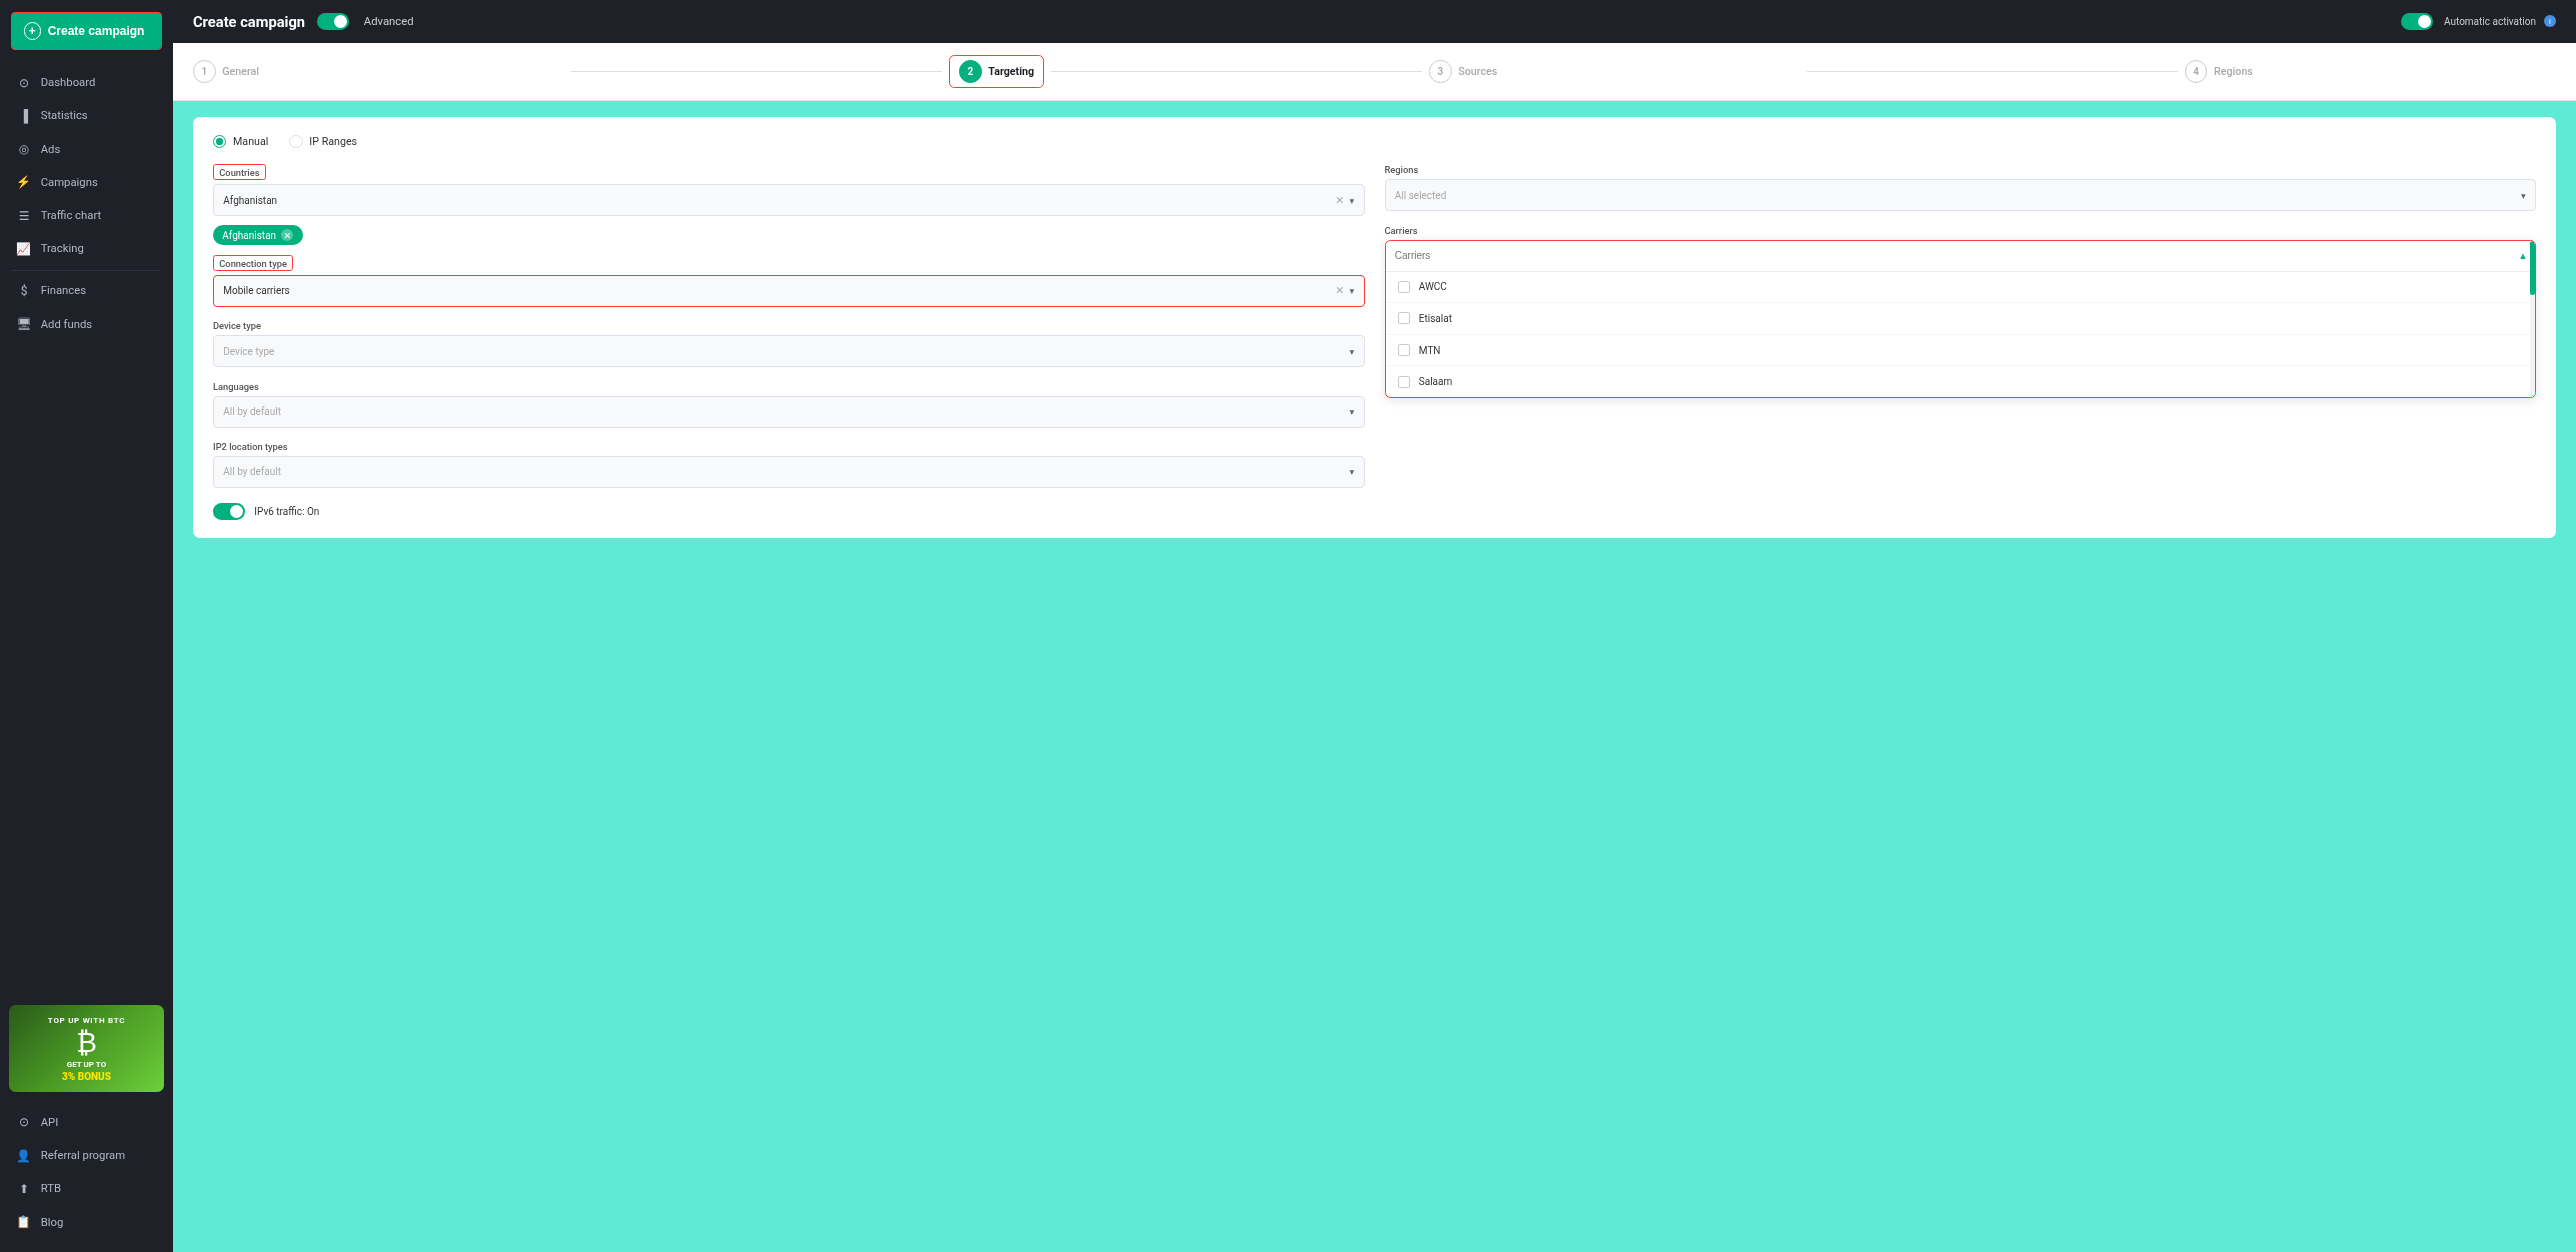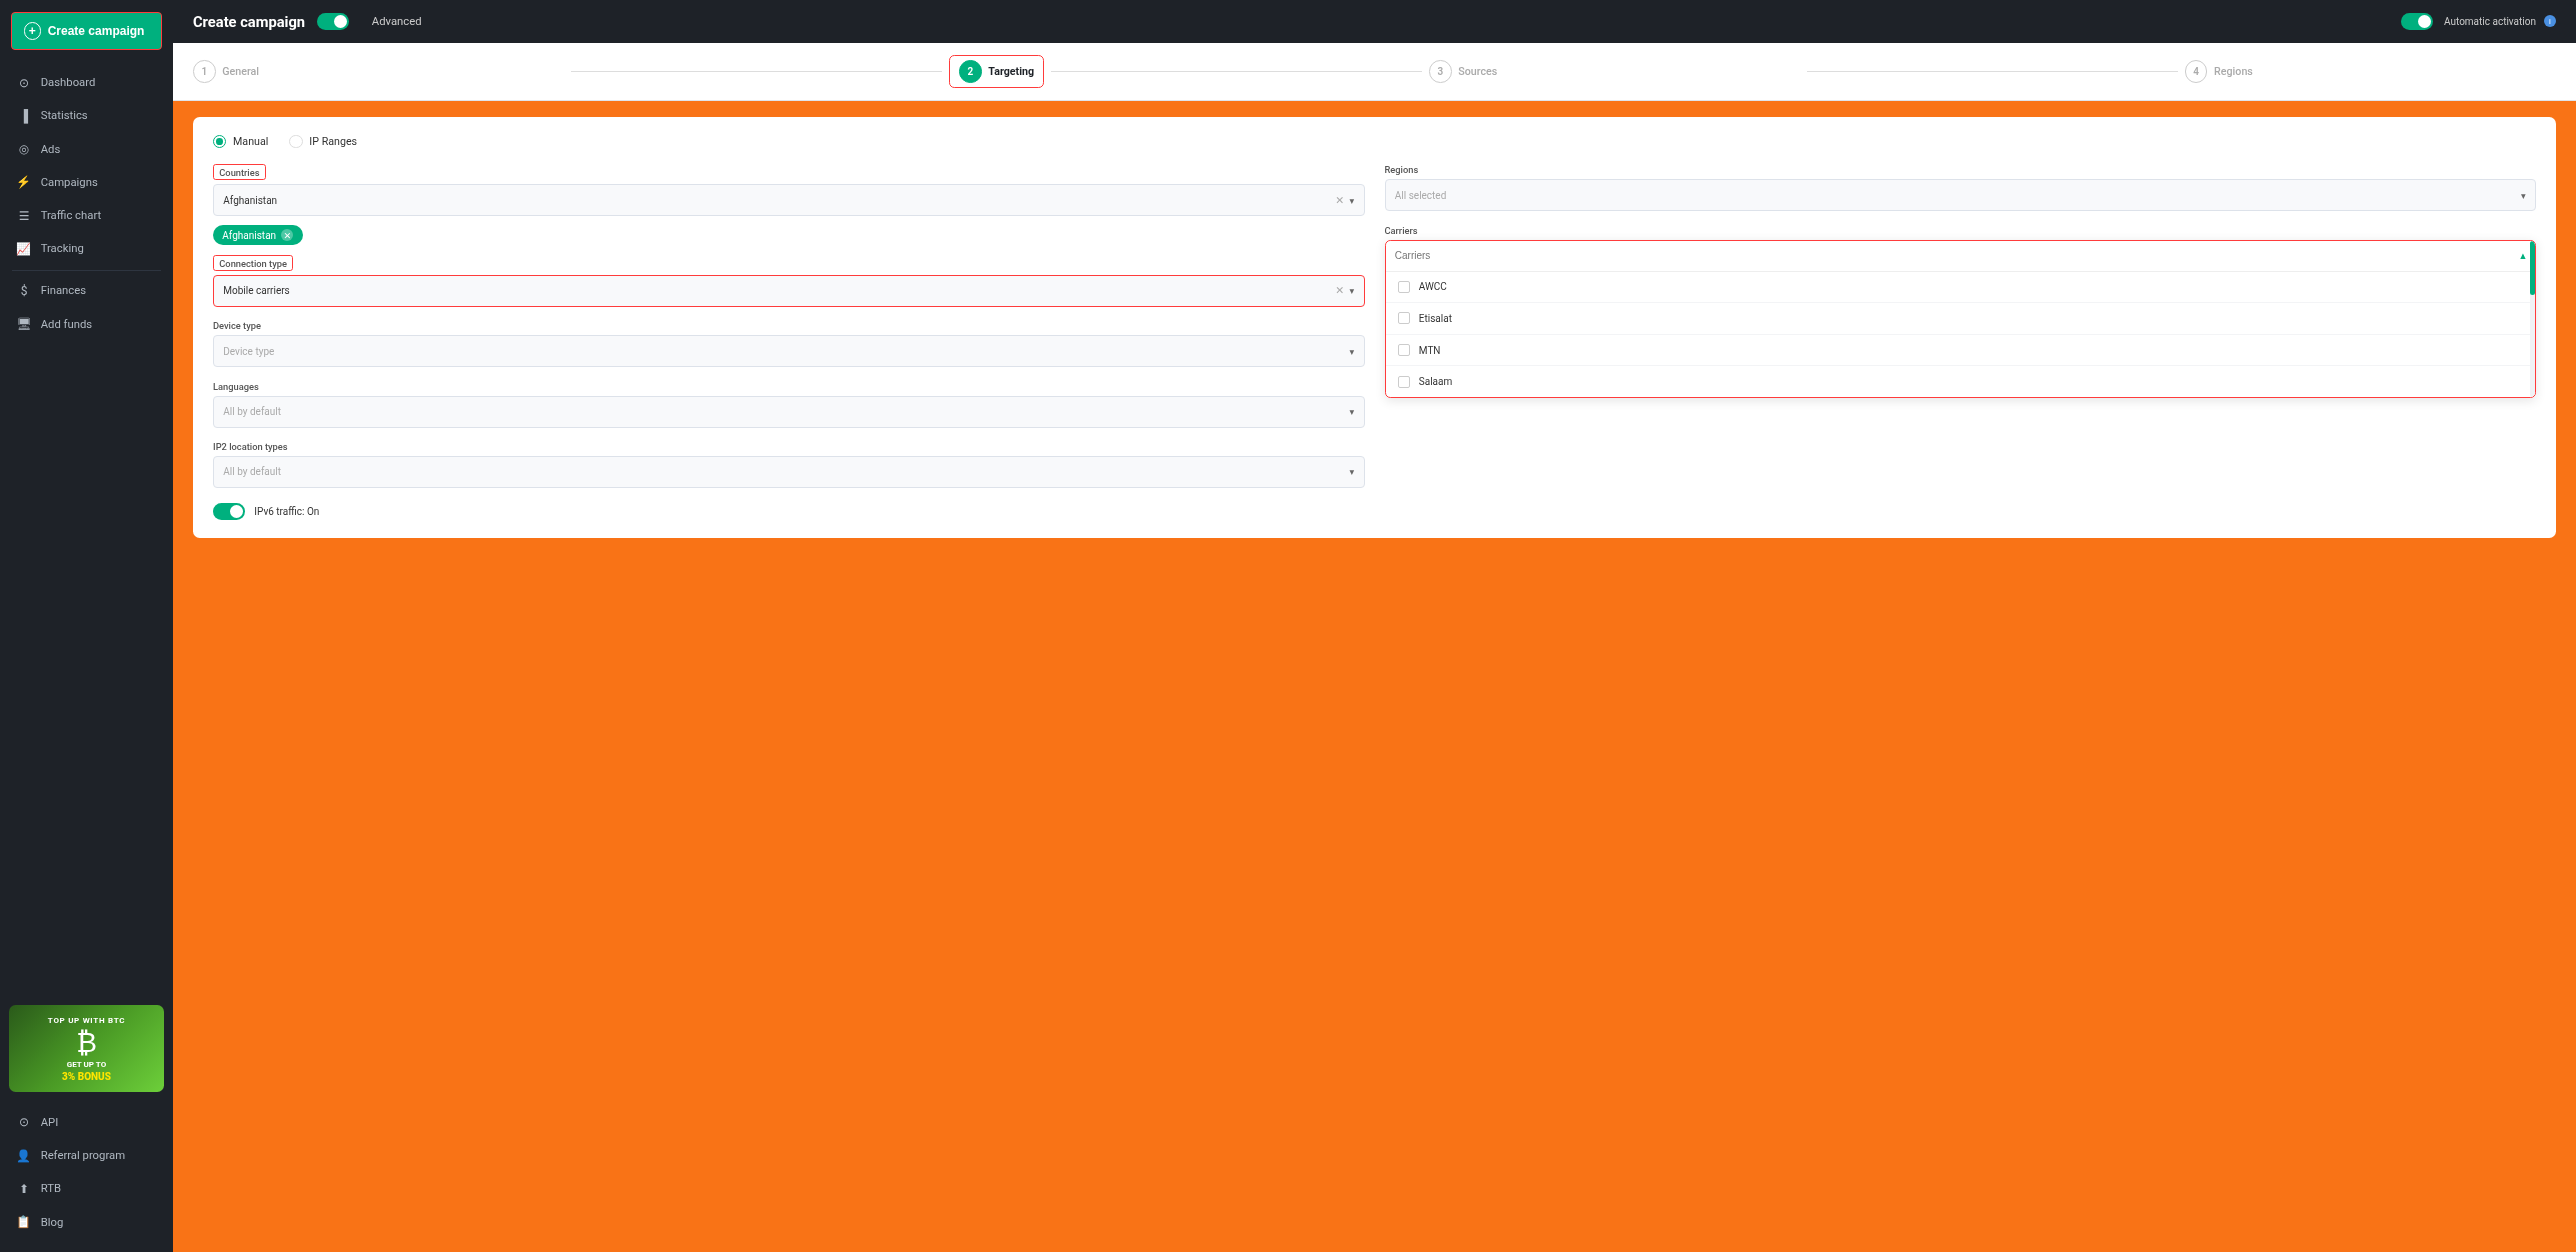--- a/index.html
+++ b/index.html
@@ -72,21 +72,21 @@
       margin-right: 2.7px;
     }
     .toggle-knob {
       width: 13.3px; height: 13.3px;
       background: #fff;
       border-radius: 50%;
       position: absolute;
       right: 2px;
       transition: left 0.2s;
     }
-    .toggle-label { font-size: 11.3px; color: #ccc; margin-left: 8px; }
+    .toggle-label { font-size: 11.3px; color: #ccc; }
     .header-right { margin-left: auto; display: flex; align-items: center; gap: 8px; }
     .auto-activation-label { font-size: 10px; color: #ccc; }
     .info-icon { width: 12px; height: 12px; border-radius: 50%; background: #4a90e2; display: inline-flex; align-items: center; justify-content: center; font-size: 7.3px; color: #fff; cursor: pointer; }
 
     
     .steps-bar {
       background: #fff;
       padding: 12px 20px;
       display: flex; align-items: center;
       border-bottom: 0.7px solid #e0e4ea;
@@ -103,21 +103,21 @@
       background: #fff;
     }
     .step-number.active { background: #00b07e; border-color: #00b07e; color: #fff; }
     .step-label { font-size: 10.7px; color: #aaa; font-weight: 500; }
     .step-label.active { color: #1e2228; font-weight: 700; }
     .step-connector { flex: 1; height: 0.7px; background: #ddd; margin: 0 6.7px; }
 
     
     .content-area {
       flex: 1; overflow-y: auto; padding: 16px 20px;
-      background: #f97316;
+      background: #5eead4;
     }
     .content-card {
       background: #fff;
       border-radius: 6.7px;
       padding: 18.6px 20px;
       min-height: 333px;
     }
 
     
     .radio-group { display: flex; gap: 21px; margin-bottom: 16px; }

